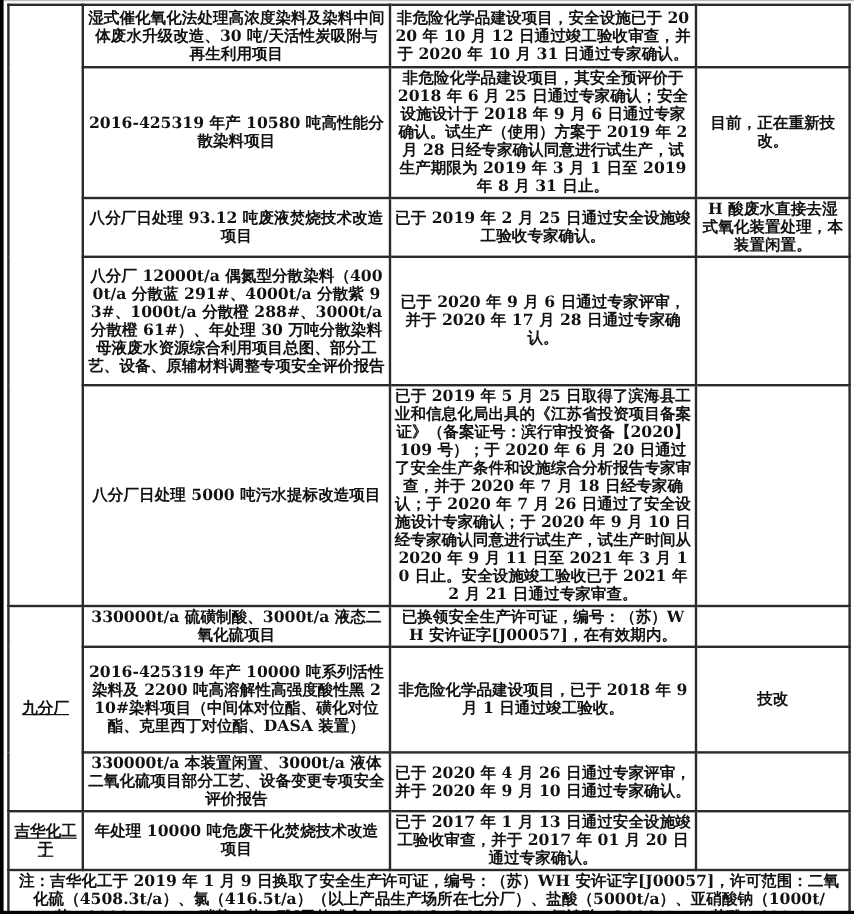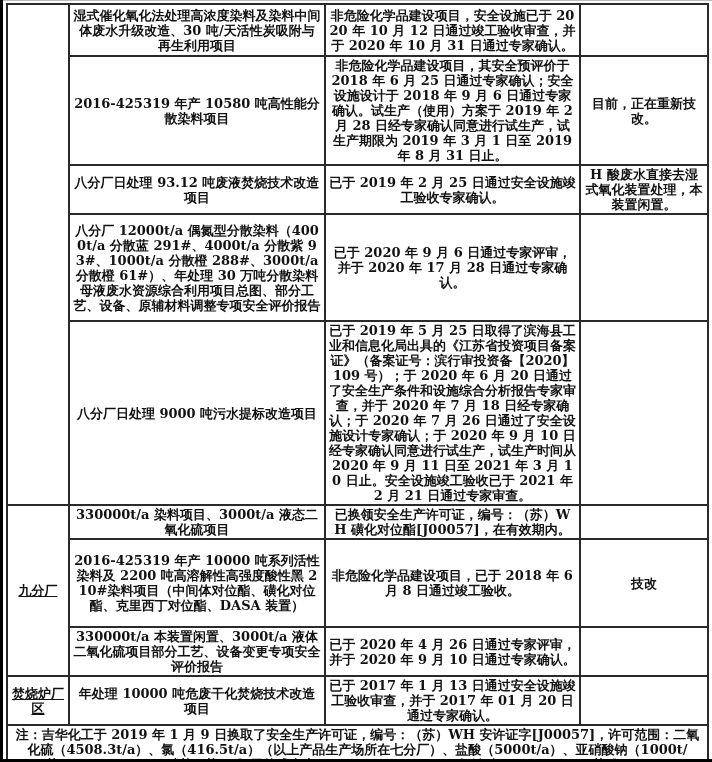--- a/index.html
+++ b/index.html
@@ -77,46 +77,46 @@
       <td class="c-rem">H 酸废水直接去湿式氧化装置处理，本装置闲置。</td>
     </tr>
 
     <tr style="height:107px">
       <td class="c-proj">八分厂 12000t/a 偶氮型分散染料（4000t/a 分散蓝 291#、4000t/a 分散紫 93#、1000t/a 分散橙 288#、3000t/a 分散橙 61#）、年处理 30 万吨分散染料母液废水资源综合利用项目总图、部分工艺、设备、原辅材料调整专项安全评价报告</td>
       <td class="c-stat">已于 2020 年 9 月 6 日通过专家评审，并于 2020 年 17 月 28 日通过专家确认。</td>
       <td class="c-rem"></td>
     </tr>
 
     <tr style="height:180px">
-      <td class="c-proj">八分厂日处理 9000 吨污水提标改造项目</td>
+      <td class="c-proj">八分厂日处理 5000 吨污水提标改造项目</td>
       <td class="c-stat">已于 2019 年 5 月 25 日取得了滨海县工业和信息化局出具的《江苏省投资项目备案证》（备案证号：滨行审投资备【2020】109 号）；于 2020 年 6 月 20 日通过了安全生产条件和设施综合分析报告专家审查，并于 2020 年 7 月 18 日经专家确认；于 2020 年 7 月 26 日通过了安全设施设计专家确认；于 2020 年 9 月 10 日经专家确认同意进行试生产，试生产时间从 2020 年 9 月 11 日至 2021 年 3 月 10 日止。安全设施竣工验收已于 2021 年 2 月 21 日通过专家审查。</td>
       <td class="c-rem"></td>
     </tr>
 
     <tr style="height:33px">
       <td class="c-group" rowspan="3">九分厂</td>
-      <td class="c-proj">330000t/a 染料项目、3000t/a 液态二氧化硫项目</td>
-      <td class="c-stat">已换领安全生产许可证，编号：（苏）WH 磺化对位酯[J00057]，在有效期内。</td>
+      <td class="c-proj">330000t/a 硫磺制酸、3000t/a 液态二氧化硫项目</td>
+      <td class="c-stat">已换领安全生产许可证，编号：（苏）WH 安许证字[J00057]，在有效期内。</td>
       <td class="c-rem"></td>
     </tr>
 
     <tr style="height:88px">
       <td class="c-proj">2016-425319 年产 10000 吨系列活性染料及 2200 吨高溶解性高强度酸性黑 210#染料项目（中间体对位酯、磺化对位酯、克里西丁对位酯、DASA 装置）</td>
-      <td class="c-stat">非危险化学品建设项目，已于 2018 年 6 月 8 日通过竣工验收。</td>
+      <td class="c-stat">非危险化学品建设项目，已于 2018 年 9 月 1 日通过竣工验收。</td>
       <td class="c-rem">技改</td>
     </tr>
 
     <tr style="height:46px">
       <td class="c-proj">330000t/a 本装置闲置、3000t/a 液体二氧化硫项目部分工艺、设备变更专项安全评价报告</td>
       <td class="c-stat">已于 2020 年 4 月 26 日通过专家评审，并于 2020 年 9 月 10 日通过专家确认。</td>
       <td class="c-rem"></td>
     </tr>
 
     <tr style="height:49px">
-      <td class="c-group">焚烧炉厂区</td>
+      <td class="c-group">吉华化工于</td>
       <td class="c-proj">年处理 10000 吨危废干化焚烧技术改造项目</td>
       <td class="c-stat">已于 2017 年 1 月 13 日通过安全设施竣工验收审查，并于 2017 年 01 月 20 日通过专家确认。</td>
       <td class="c-rem"></td>
     </tr>
 
     <tr style="height:76px">
       <td class="c-note" colspan="4">注：吉华化工于 2019 年 1 月 9 日换取了安全生产许可证，编号：（苏）WH 安许证字[J00057]，许可范围：二氧化硫（4508.3t/a）、氯（416.5t/a）（以上产品生产场所在七分厂）、盐酸（5000t/a）、亚硝酸钠（1000t/a）、苯（1000t/a）、二硝基（苯）酚[干的或含水＜15%]（2100t/a）、氢溴酸（3000t/a）、苯酚（400t/a）、溴（1000t/a）、亚硝基硫酸（10000t/a）（以上产品生产场所在八分厂）、硫酸（250000t/a）、发烟硫酸（50000t/a）、二氧化硫（3000t/a）（以上产品生产场所在九分厂）***。</td>
     </tr>
   </tbody>
     </table>

